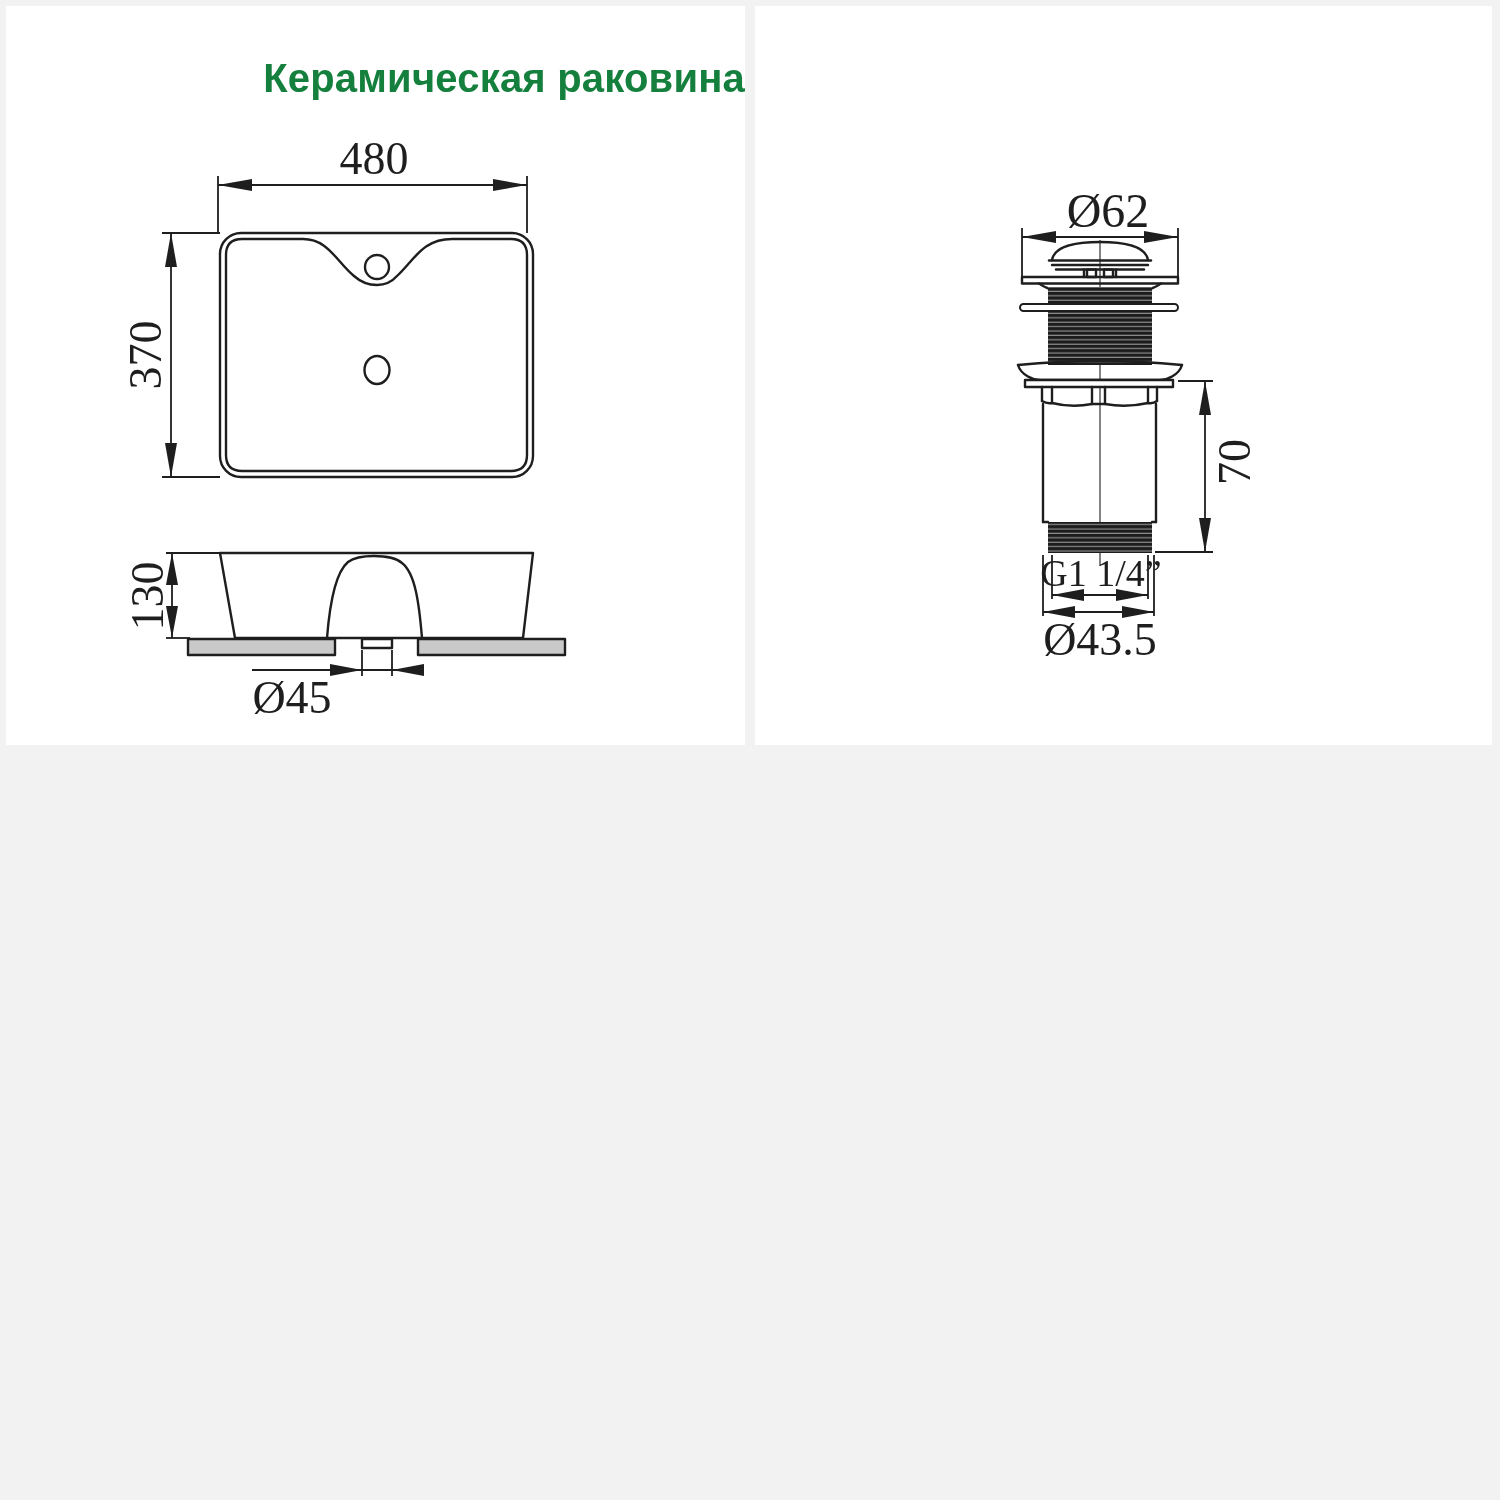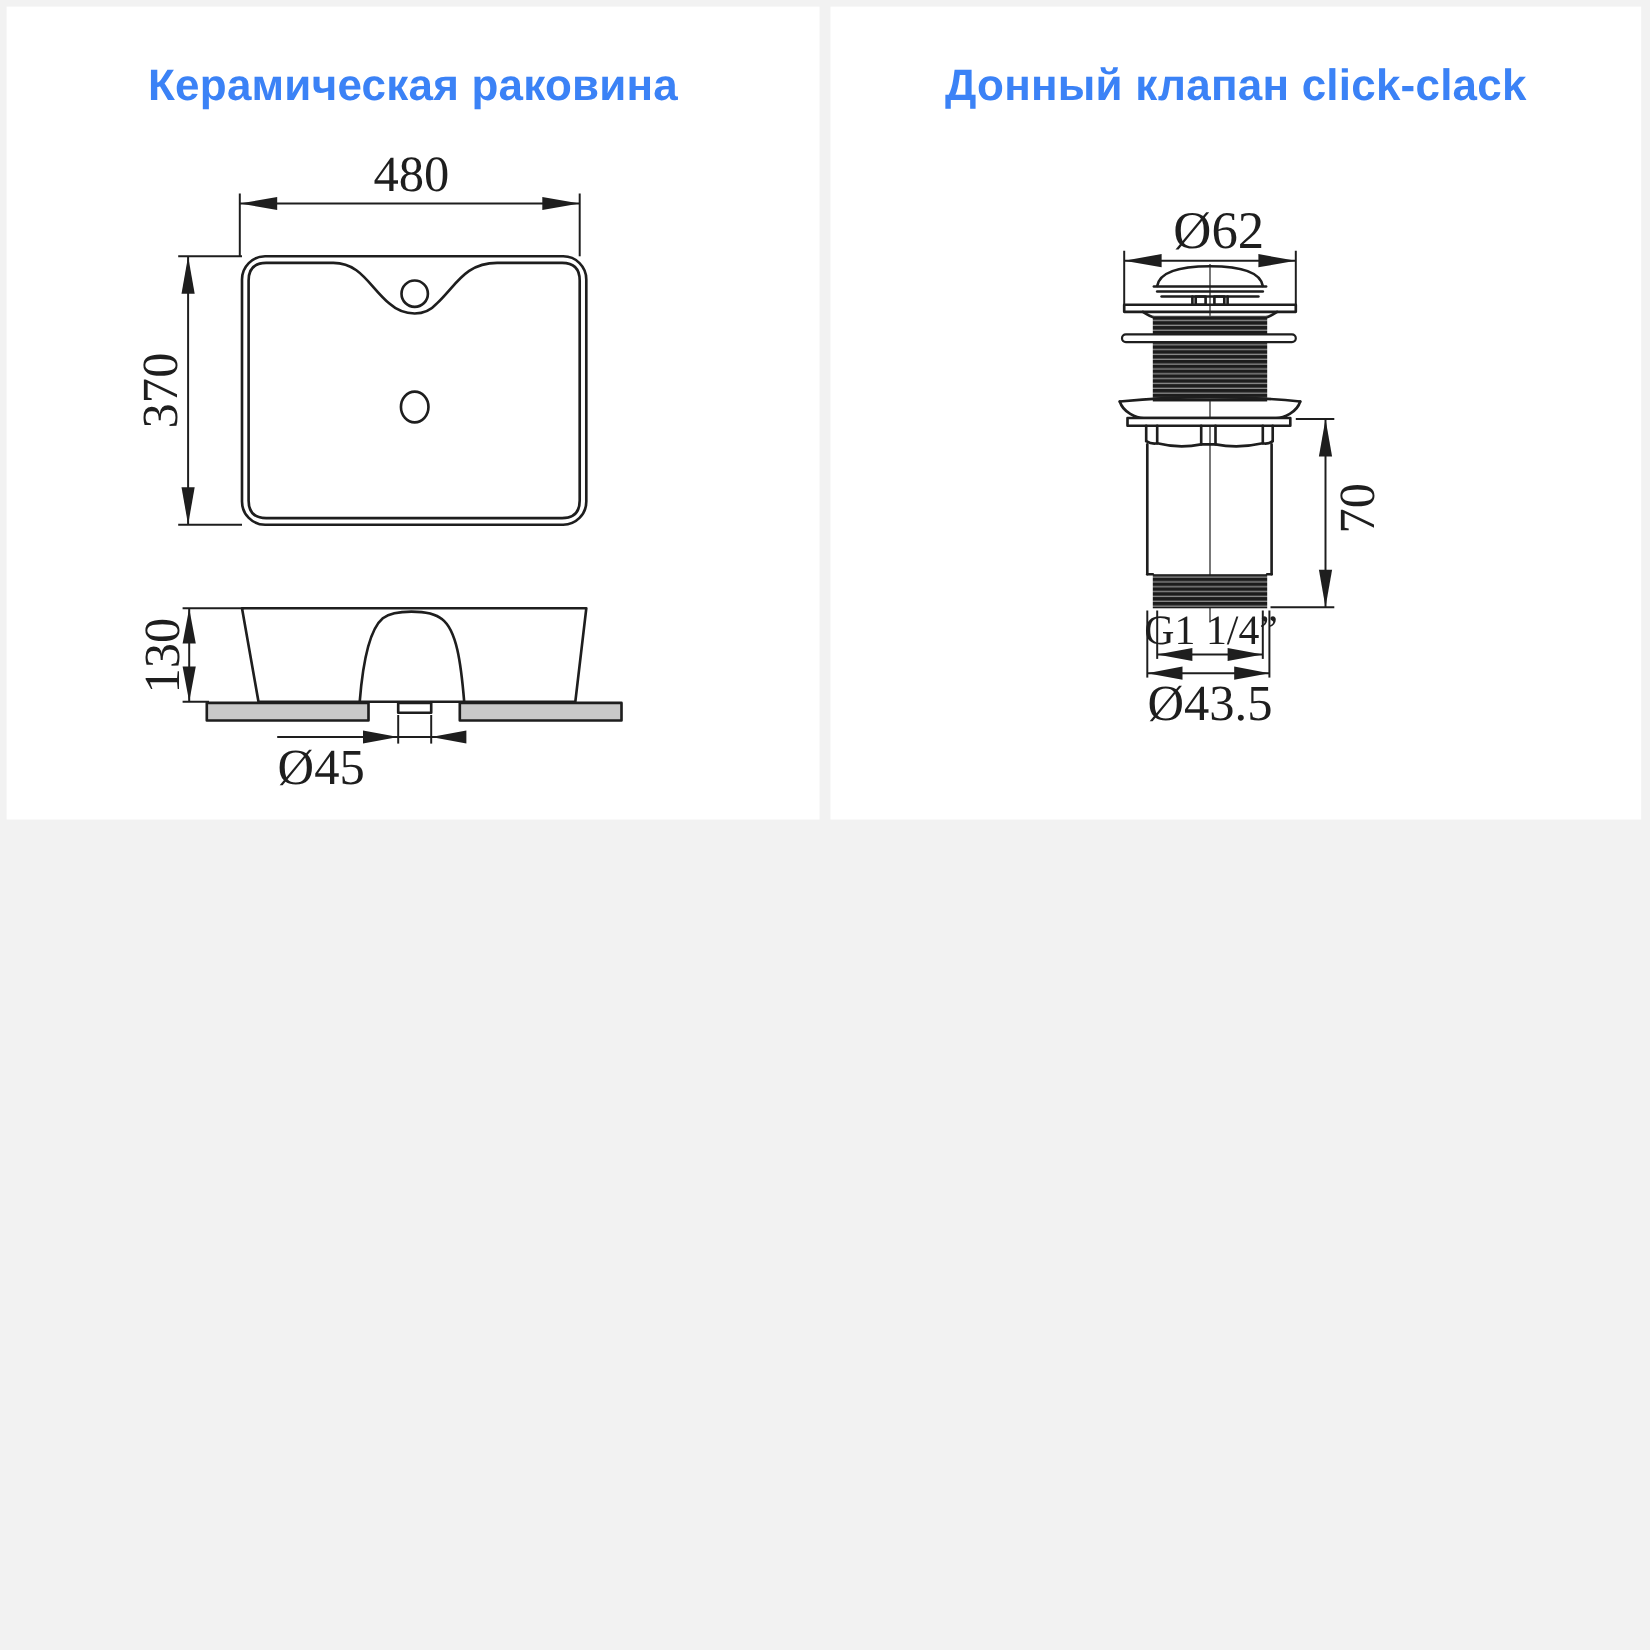--- a/index.html
+++ b/index.html
@@ -3,21 +3,21 @@
 <meta charset="utf-8">
 <style>
   html,body{margin:0;padding:0;}
   body{width:1500px;height:1500px;background:#f2f2f2;font-family:"Liberation Sans",sans-serif;}
   .page{position:relative;width:1500px;height:1500px;background:#f2f2f2;overflow:hidden;}
   .card{position:absolute;top:6px;height:739px;background:#ffffff;}
   .card-left{left:6px;width:739px;}
   .card-right{left:755px;width:737px;}
   .card h2{
     position:absolute;top:50px;left:0;right:0;margin:0;
-    text-align:center;color:#3b82f6;
+    text-align:right;color:#15803d;
     font:700 40px/44px "Liberation Sans",sans-serif;
     letter-spacing:.2px;
   }
   .drawing{position:absolute;left:0;top:0;width:100%;height:100%;}
   .dimtext{
     font-family:"Liberation Serif","DejaVu Serif",serif;
     fill:#1e1e1e;
   }
 </style>
 </head>
@@ -86,21 +86,20 @@
         <line x1="386" y1="644" x2="386" y2="670"></line>
         <line x1="246" y1="664" x2="412" y2="664"></line>
       </g>
       <polygon fill="#1e1e1e" points="356,664 324,658 324,670"></polygon>
       <polygon fill="#1e1e1e" points="386,664 418,658 418,670"></polygon>
       <text class="dimtext" x="286" y="691" font-size="46" text-anchor="middle" dominant-baseline="central">Ø45</text>
     </svg>
   </section>
 
   <section class="card card-right">
-    <h2>Донный клапан click-clack</h2>
 
     <svg class="drawing" viewBox="0 0 737 739" xmlns="http://www.w3.org/2000/svg">
       <defs>
         <pattern id="thr" patternUnits="userSpaceOnUse" width="8" height="4.4">
           <rect width="8" height="4.4" fill="#1c1c1c"></rect>
           <rect y="3.2" width="8" height="1.2" fill="#8d8d8d"></rect>
         </pattern>
       </defs>
 
       <line x1="345" y1="234" x2="345" y2="560" stroke="#1e1e1e" stroke-width="1.1"></line>

